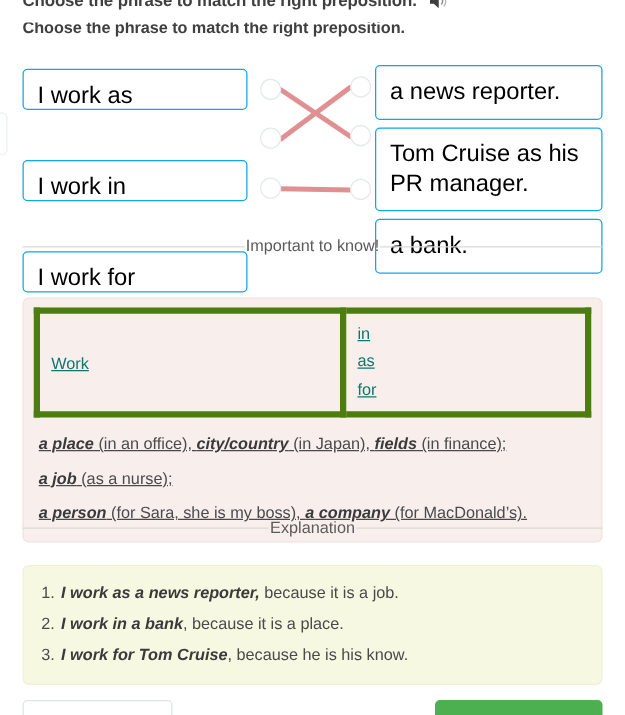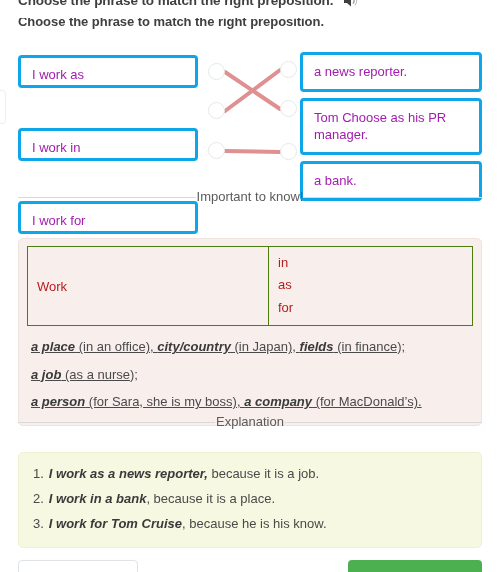--- a/index.html
+++ b/index.html
@@ -84,25 +84,25 @@
     width: 180px;
   }
   .col-right {
     position: absolute;
     left: 300px;
     top: 0;
     width: 182px;
   }
   .match-box {
     box-sizing: border-box;
-    border: 3px solid #0ea5e9;
+    border: 1px solid #0ea5e9;
     border-radius: 4px;
     background: #ffffff;
-    font-size: 13px;
-    color: #a21caf;
+    font-size: 19px;
+    color: #000000;
     padding: 9px 11px;
     line-height: 1.25;
   }
   .col-left .match-box { margin-bottom: 6px; height: 33px; margin-top: 40px; }
   .col-left .match-box:nth-child(1) { margin-top: 5px; }
   .col-right .match-box { margin-bottom: 6px; }
   .col-right .match-box:nth-child(1) { margin-top: 2px; }
   .connectors {
     position: absolute;
     left: 198px;
@@ -170,25 +170,26 @@
     border: 1px solid #f0e2df;
     border-radius: 5px;
     padding: 7px 8px 9px 8px;
   }
   .imp-table {
     width: 100%;
     border-collapse: collapse;
     table-layout: fixed;
   }
   .imp-table td {
-    border: 1px solid #4d7c0f;
-    font-size: 13px;
-    color: #b91c1c;
+    border: 5px solid #4d7c0f;
+    font-size: 13px;
+    color: #0f766e;
     padding: 6px 9px;
     vertical-align: middle;
+    text-decoration: underline;
   }
   .imp-table td.cell-word { width: 222px; }
   .imp-table td.cell-preps { vertical-align: top; padding-top: 5px; }
   .prep-line { line-height: 1.72; }
   .imp-notes { margin-top: 7px; text-decoration: underline; }
   .imp-note {
     font-size: 13px;
     color: #4a4a4a;
     line-height: 1.5;
     padding: 4px 3px 4px 4px;
@@ -293,21 +294,21 @@
     <div class="dot l1"></div>
     <div class="dot l2"></div>
     <div class="dot l3"></div>
     <div class="dot r1"></div>
     <div class="dot r2"></div>
     <div class="dot r3"></div>
   </div>
 
   <div class="col-right">
     <div class="match-box">a news reporter.</div>
-    <div class="match-box">Tom Choose as his PR manager.</div>
+    <div class="match-box">Tom Cruise as his PR manager.</div>
     <div class="match-box">a bank.</div>
   </div>
 </div>
 
 <div class="divider" id="divider-important">
   <div class="rule"></div>
   <div class="dtext">Important to know!</div>
   <div class="rule"></div>
 </div>
 

